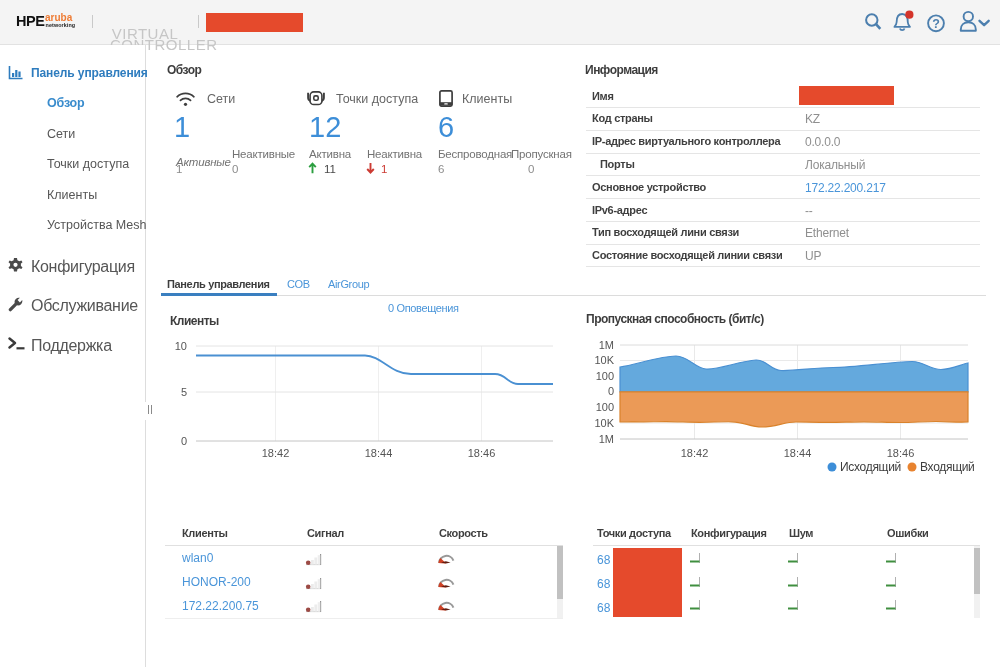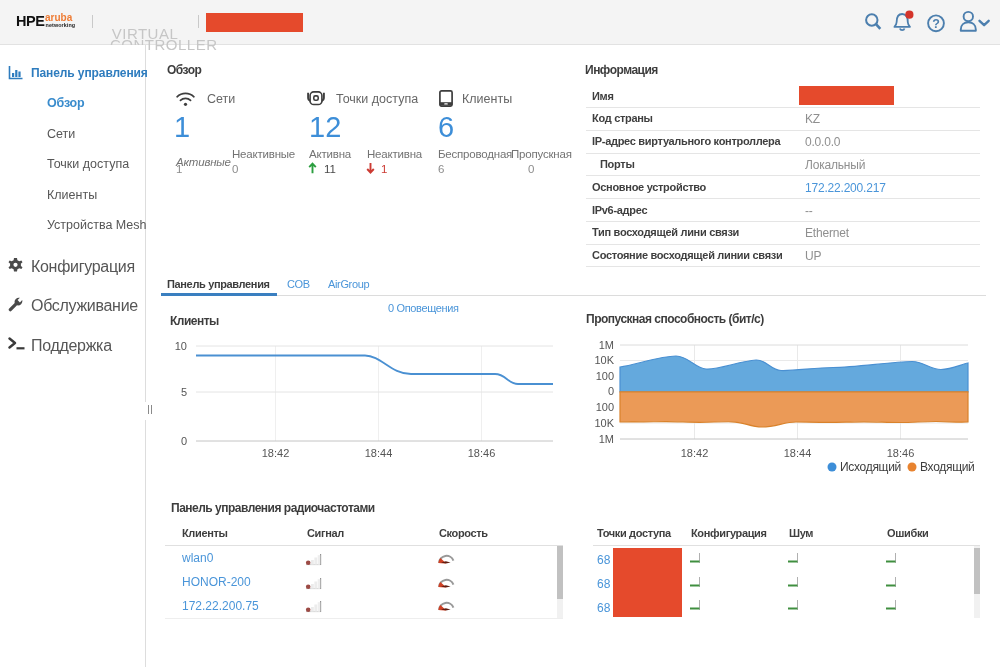--- a/index.html
+++ b/index.html
@@ -233,21 +233,20 @@
   <svg class="abs" style="left:824px; top:460px;" width="160" height="14" viewBox="0 0 160 14">
     <circle cx="8" cy="7" r="4.5" fill="#3d8ed8"></circle>
     <circle cx="88" cy="7" r="4.5" fill="#e8832f"></circle>
     <g font-size="12" fill="#3d3d3d" letter-spacing="-0.3" font-family="Liberation Sans, sans-serif">
       <text x="16" y="11">Исходящий</text>
       <text x="96" y="11">Входящий</text>
     </g>
   </svg>
 
   
-  <div class="h1" style="left:171px; top:501px;">Панель управления радиочастотами</div>
   
   <div class="th" style="left:182px; top:527px;">Клиенты</div>
   <div class="th" style="left:307px; top:527px;">Сигнал</div>
   <div class="th" style="left:439px; top:527px;">Скорость</div>
   <div class="abs" style="left:165px; top:545px; width:398px; height:1px; background:#e0e0e0;"></div>
   <div class="td" style="left:182px; top:551px;">wlan0</div>
   <div class="td" style="left:182px; top:575px;">HONOR-200</div>
   <div class="td" style="left:182px; top:598.5px;">172.22.200.75</div>
   
   <g id="sig"></g>

